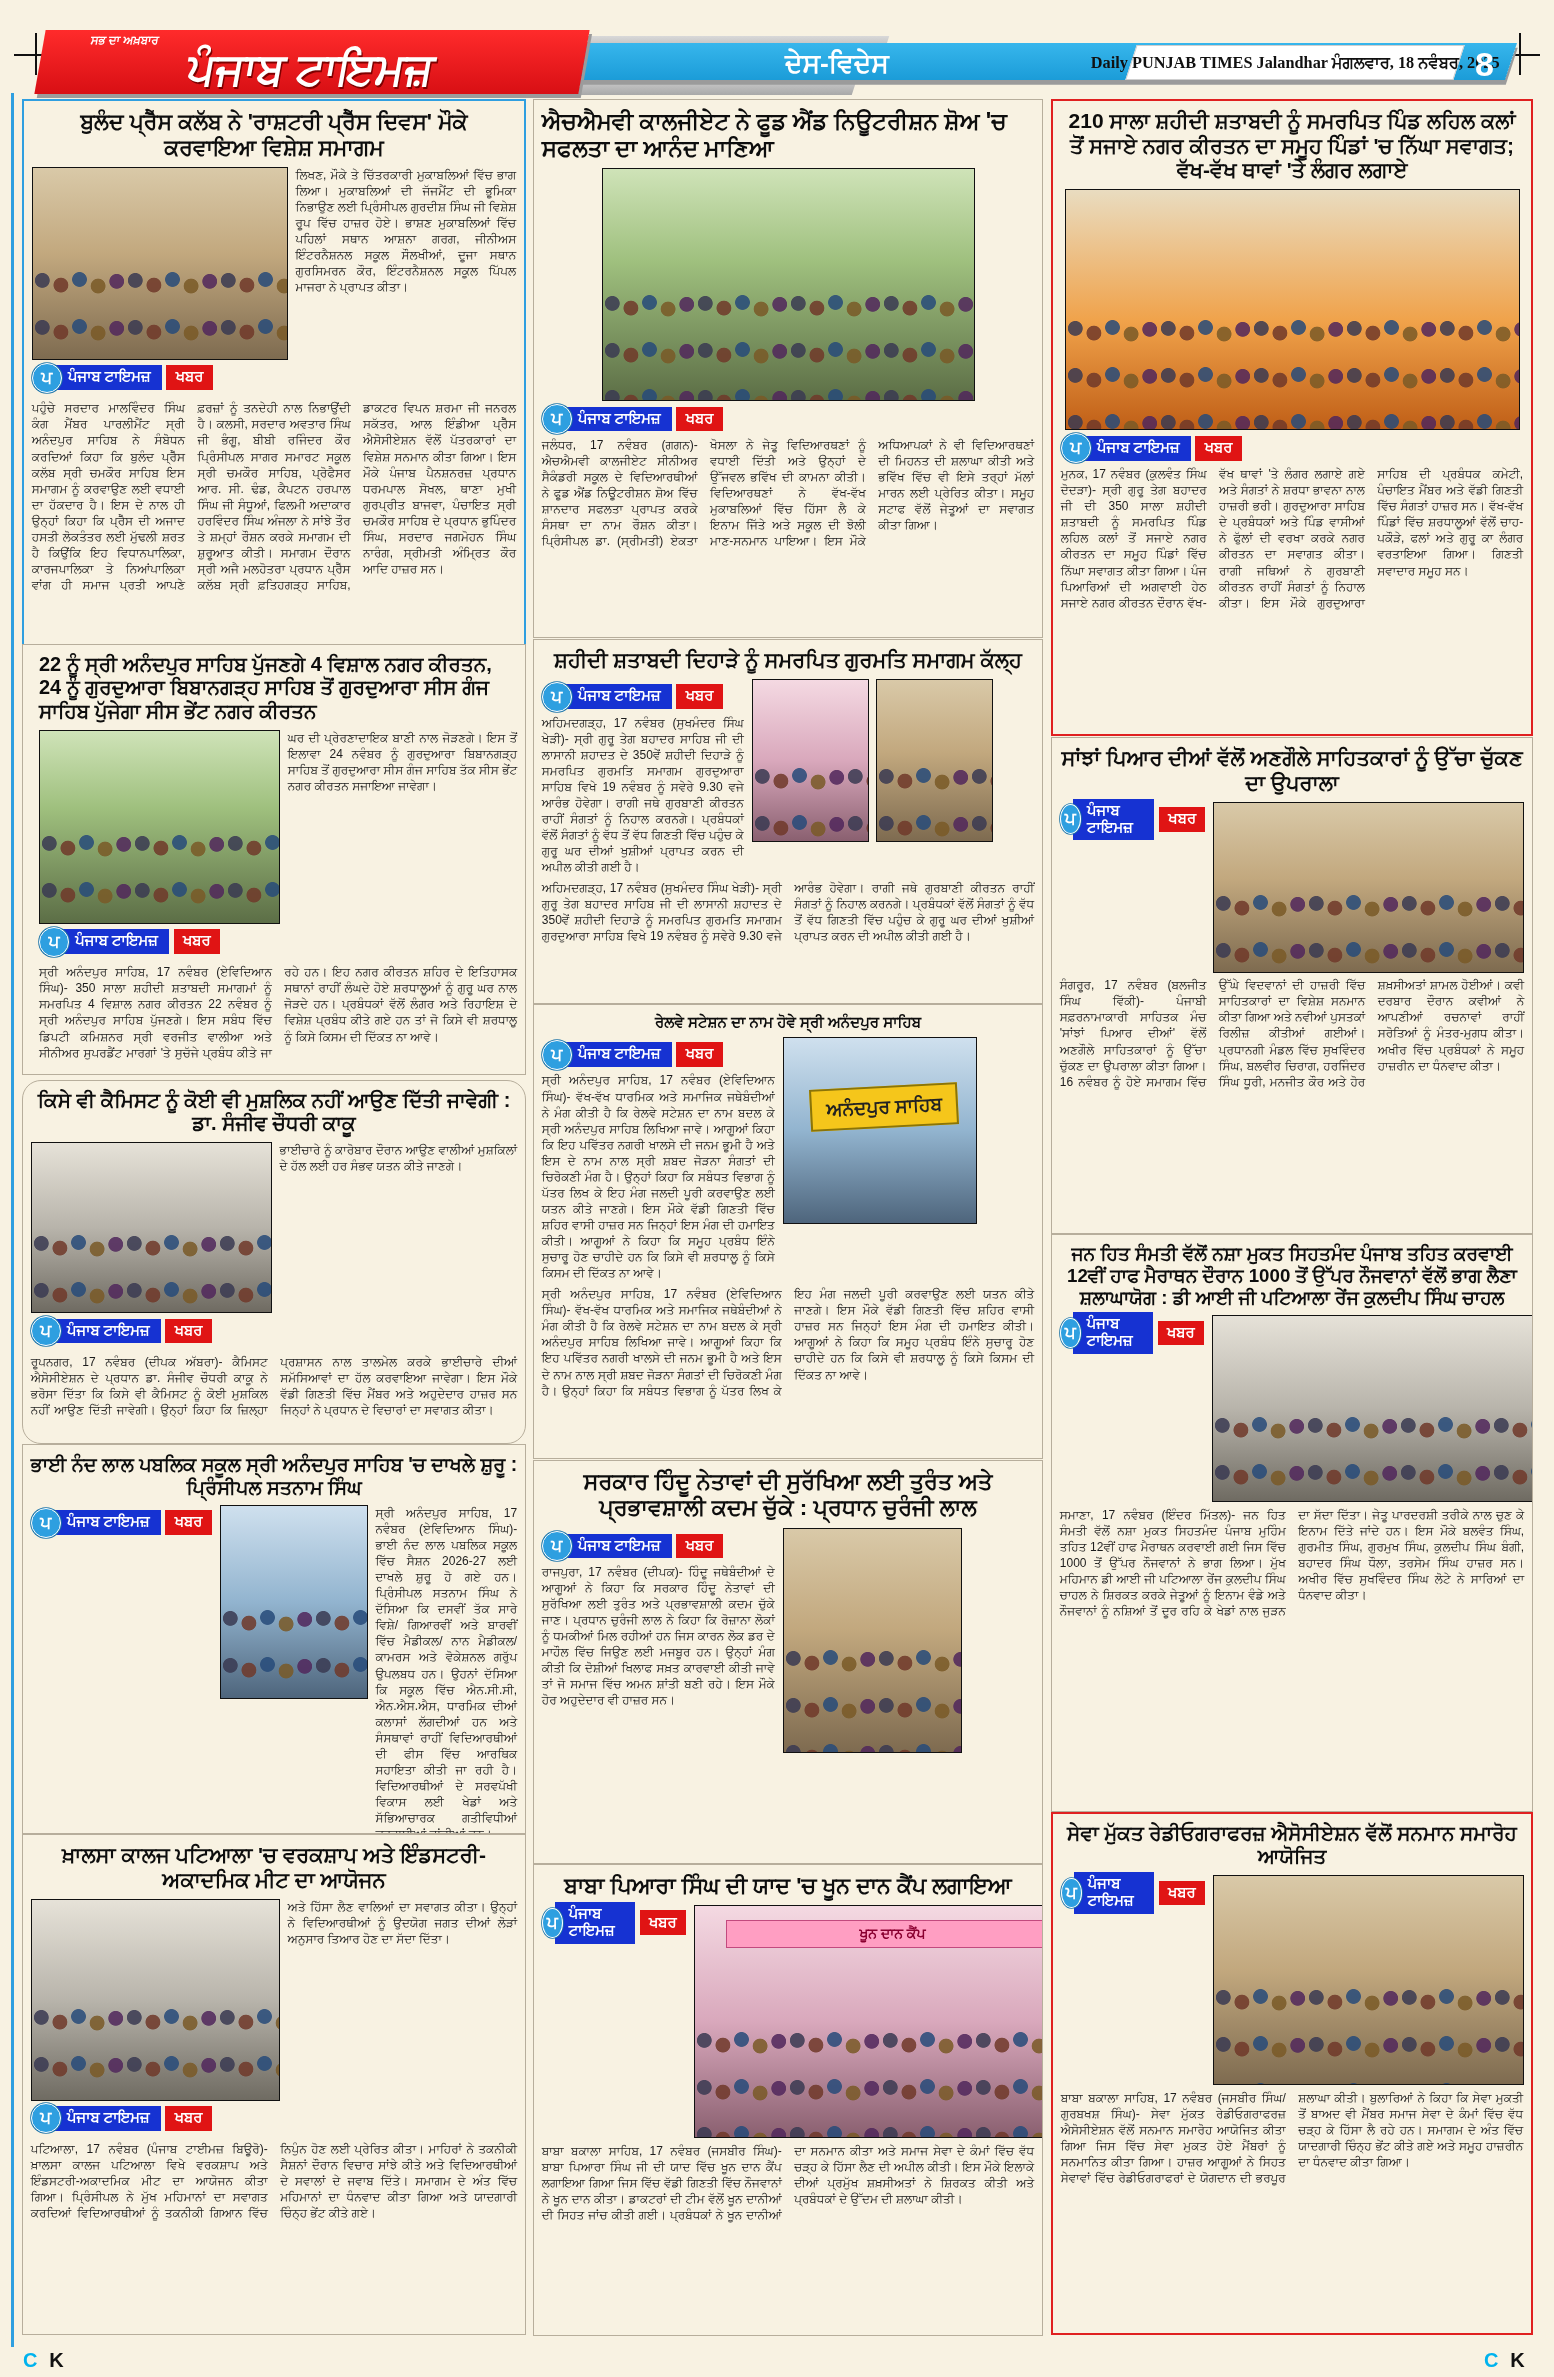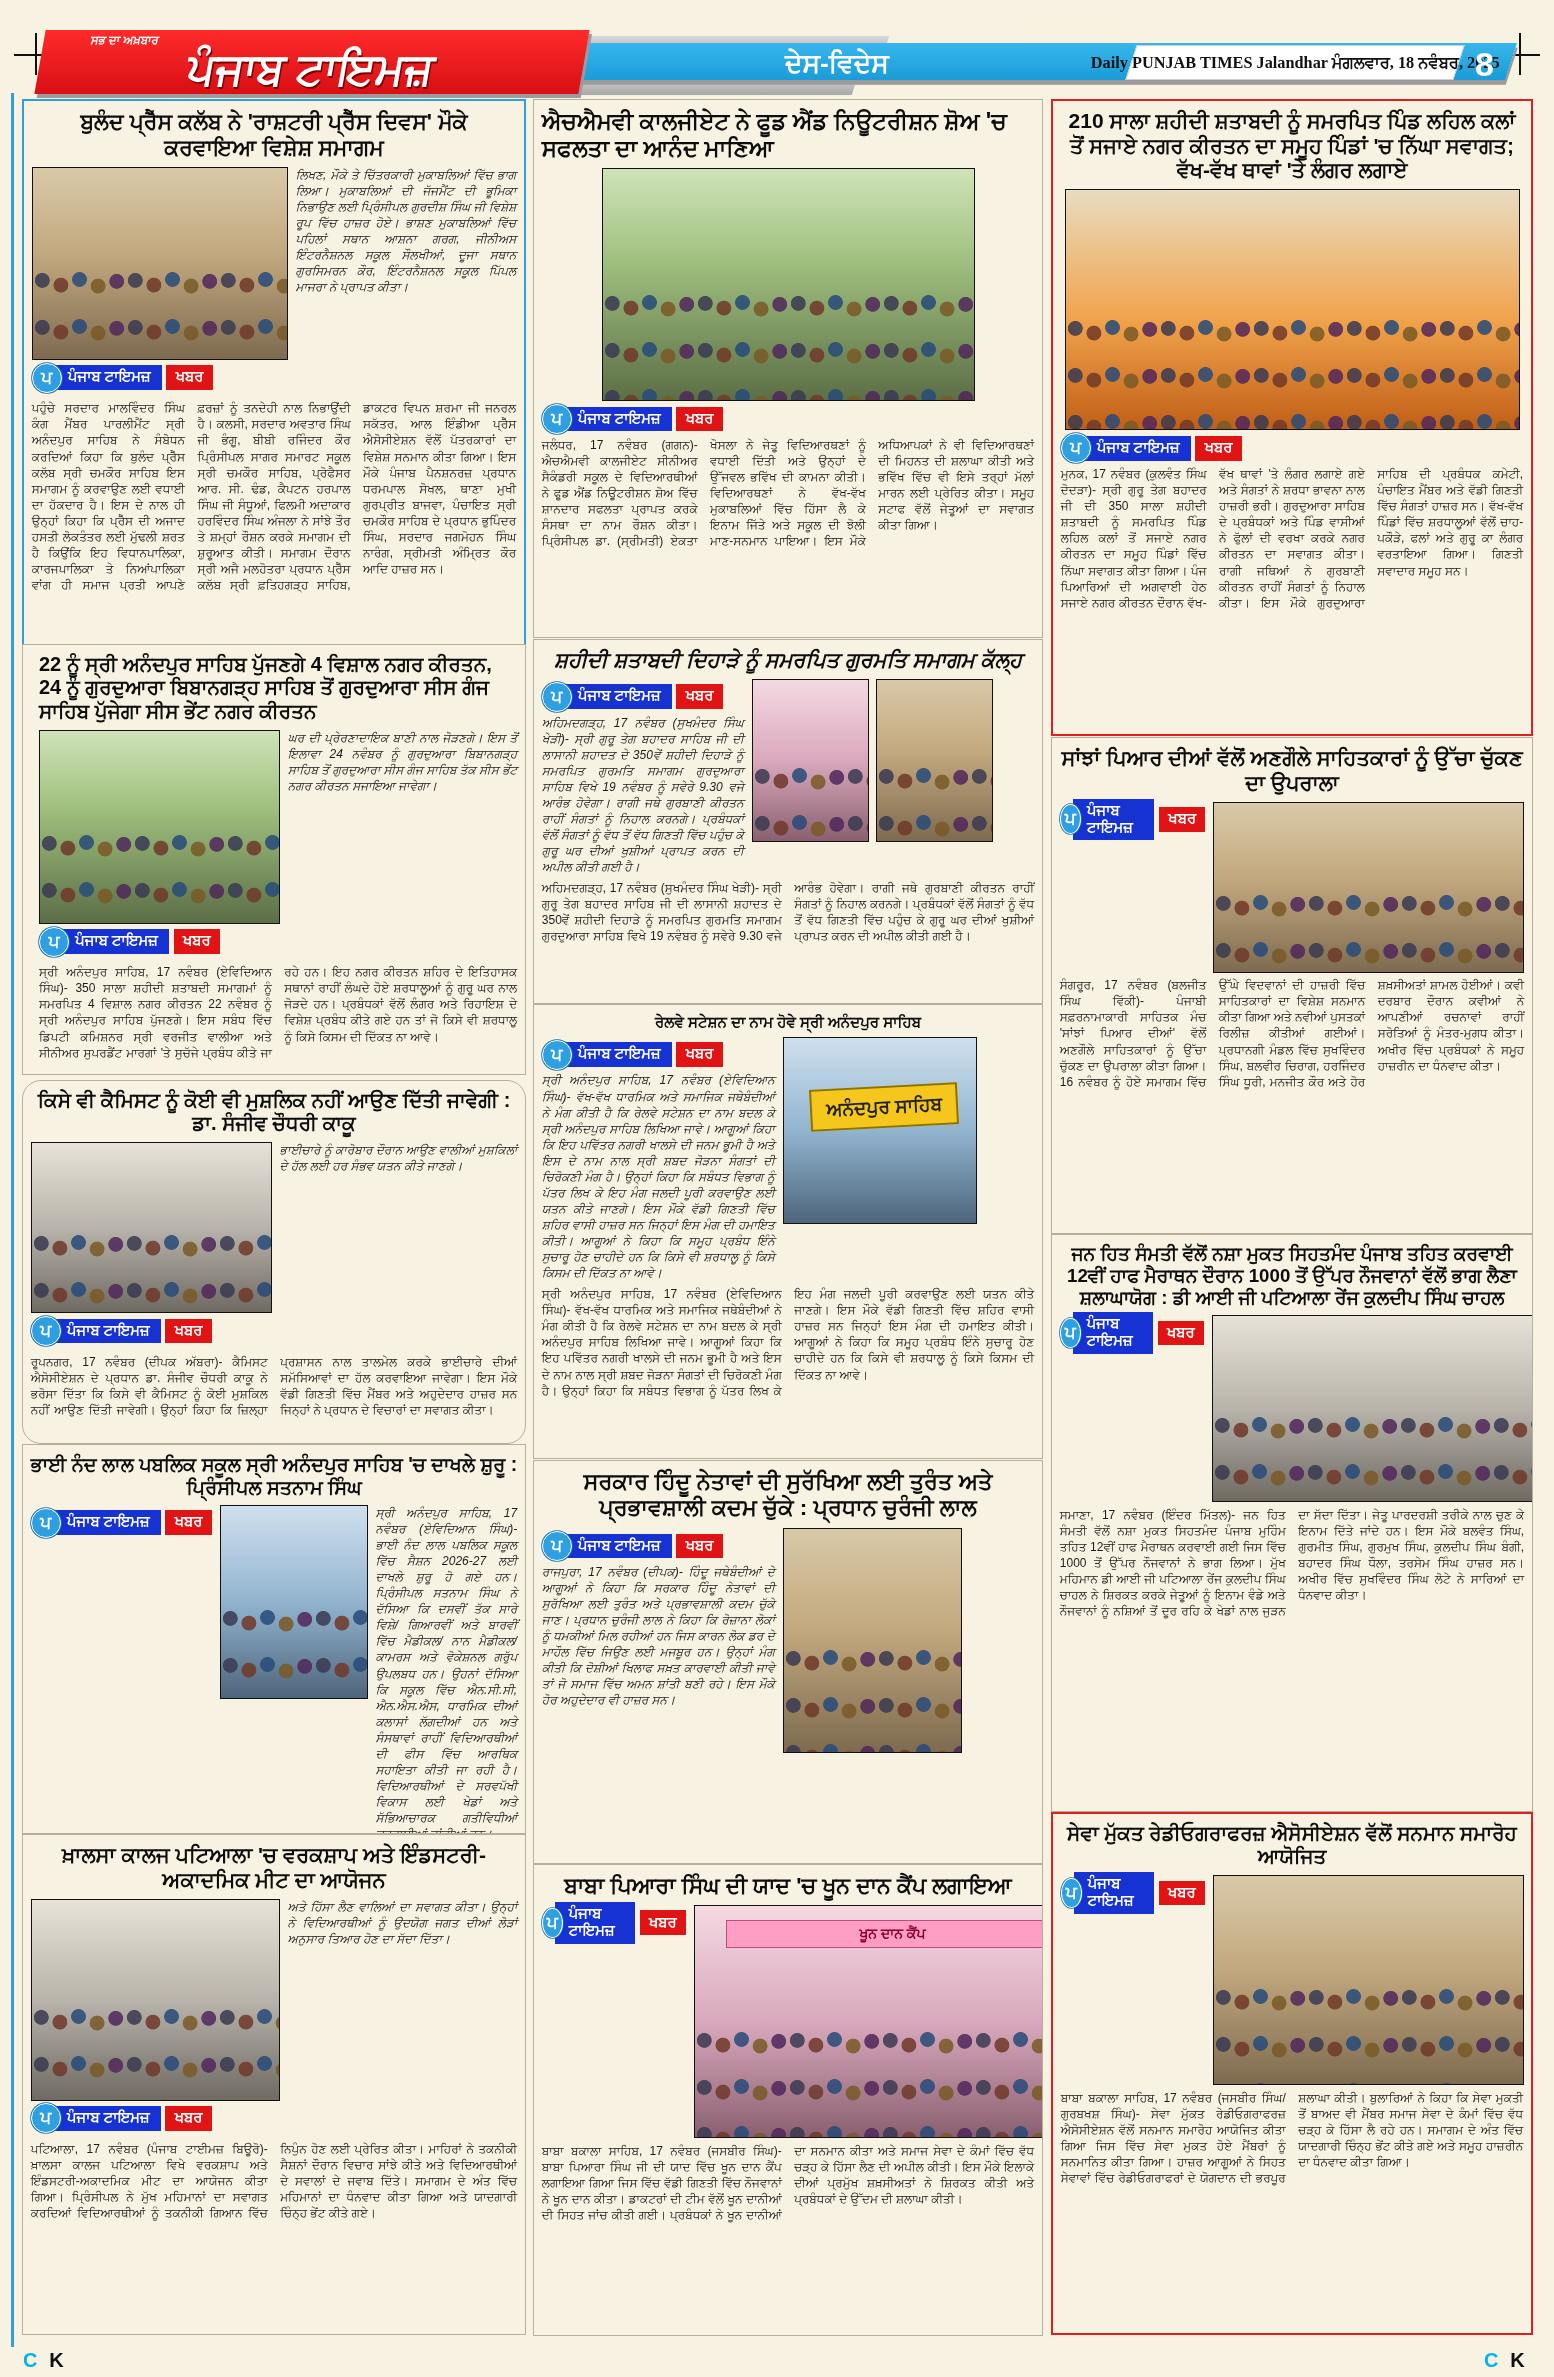--- a/index.html
+++ b/index.html
@@ -49,21 +49,21 @@
                     radial-gradient(circle at 30% 30%, #70392a 7px, transparent 7.8px),
                     radial-gradient(circle at 50% 18%, #274b7a 7px, transparent 7.8px),
                     radial-gradient(circle at 70% 32%, #7a5a27 7px, transparent 7.8px),
                     radial-gradient(circle at 90% 22%, #51275c 7px, transparent 7.8px);
          background-size:93px 47px;opacity:.85;}
   .sign{position:absolute;left:14%;top:26%;width:72%;padding:7.8px 3.1px;background:#f5c61b;border:2.3px solid #8a7408;
         color:#222;font-weight:bold;font-size:18.7px;text-align:center;transform:rotate(-3deg);}
   .banner{position:absolute;left:8%;top:6%;width:84%;padding:4.7px 3.1px;background:#ff9ec2;border:0.8px solid #c24a7e;
           color:#8a0030;font-weight:bold;font-size:14px;text-align:center;}
   .row{display:flex;gap:7.8px;}
-  .side{flex:1;font-style:italic;}
+  .side{flex:1;}
   .body-txt{font-size:12px;line-height:1.34;text-align:justify;color:#1c1c1c;}
   .cols3{column-count:3;column-gap:12.4px;}
   .cols2{column-count:2;column-gap:12.4px;}
   .mt6{margin-top:4.7px;}
   .leftline{width:3.1px;background:#2f9fe0;}
 </style>
 </head>
 <body>
 
 <div class="abs cross" style="left:14px;top:33px;"></div>
@@ -195,21 +195,21 @@
   </div>
   <div class="badge">
     <span class="mono">ਪ</span>
     <span class="paper">ਪੰਜਾਬ ਟਾਇਮਜ਼</span>
     <span class="label">ਖਬਰ</span>
   </div>
   <div class="body-txt cols3 mt6">ਜਲੰਧਰ, 17 ਨਵੰਬਰ (ਗਗਨ)- ਐਚਐਮਵੀ ਕਾਲਜੀਏਟ ਸੀਨੀਅਰ ਸੈਕੰਡਰੀ ਸਕੂਲ ਦੇ ਵਿਦਿਆਰਥੀਆਂ ਨੇ ਫੂਡ ਐਂਡ ਨਿਊਟਰੀਸ਼ਨ ਸ਼ੋਅ ਵਿੱਚ ਸ਼ਾਨਦਾਰ ਸਫਲਤਾ ਪ੍ਰਾਪਤ ਕਰਕੇ ਸੰਸਥਾ ਦਾ ਨਾਮ ਰੌਸ਼ਨ ਕੀਤਾ। ਪ੍ਰਿੰਸੀਪਲ ਡਾ. (ਸ੍ਰੀਮਤੀ) ਏਕਤਾ ਖੋਸਲਾ ਨੇ ਜੇਤੂ ਵਿਦਿਆਰਥਣਾਂ ਨੂੰ ਵਧਾਈ ਦਿੱਤੀ ਅਤੇ ਉਨ੍ਹਾਂ ਦੇ ਉੱਜਵਲ ਭਵਿੱਖ ਦੀ ਕਾਮਨਾ ਕੀਤੀ। ਵਿਦਿਆਰਥਣਾਂ ਨੇ ਵੱਖ-ਵੱਖ ਮੁਕਾਬਲਿਆਂ ਵਿੱਚ ਹਿੱਸਾ ਲੈ ਕੇ ਇਨਾਮ ਜਿੱਤੇ ਅਤੇ ਸਕੂਲ ਦੀ ਝੋਲੀ ਮਾਣ-ਸਨਮਾਨ ਪਾਇਆ। ਇਸ ਮੌਕੇ ਅਧਿਆਪਕਾਂ ਨੇ ਵੀ ਵਿਦਿਆਰਥਣਾਂ ਦੀ ਮਿਹਨਤ ਦੀ ਸ਼ਲਾਘਾ ਕੀਤੀ ਅਤੇ ਭਵਿੱਖ ਵਿੱਚ ਵੀ ਇਸੇ ਤਰ੍ਹਾਂ ਮੱਲਾਂ ਮਾਰਨ ਲਈ ਪ੍ਰੇਰਿਤ ਕੀਤਾ। ਸਮੂਹ ਸਟਾਫ ਵੱਲੋਂ ਜੇਤੂਆਂ ਦਾ ਸਵਾਗਤ ਕੀਤਾ ਗਿਆ।</div>
 </div>
 
 <div class="article" style="left:533px;top:639px;width:510px;height:365px;">
-  <h2 class="hl" style="font-size:21px;font-style:italic;">ਸ਼ਹੀਦੀ ਸ਼ਤਾਬਦੀ ਦਿਹਾੜੇ ਨੂੰ ਸਮਰਪਿਤ ਗੁਰਮਤਿ ਸਮਾਗਮ ਕੱਲ੍ਹ</h2>
+  <h2 class="hl" style="font-size:21px;">ਸ਼ਹੀਦੀ ਸ਼ਤਾਬਦੀ ਦਿਹਾੜੇ ਨੂੰ ਸਮਰਪਿਤ ਗੁਰਮਤਿ ਸਮਾਗਮ ਕੱਲ੍ਹ</h2>
   <div class="row">
     <div>
       <div class="badge">
         <span class="mono">ਪ</span>
         <span class="paper">ਪੰਜਾਬ ਟਾਇਮਜ਼</span>
         <span class="label">ਖਬਰ</span>
       </div>
       <div class="side body-txt" style="width:202px;">ਅਹਿਮਦਗੜ੍ਹ, 17 ਨਵੰਬਰ (ਸੁਖਮੰਦਰ ਸਿੰਘ ਖੇੜੀ)- ਸ੍ਰੀ ਗੁਰੂ ਤੇਗ ਬਹਾਦਰ ਸਾਹਿਬ ਜੀ ਦੀ ਲਾਸਾਨੀ ਸ਼ਹਾਦਤ ਦੇ 350ਵੇਂ ਸ਼ਹੀਦੀ ਦਿਹਾੜੇ ਨੂੰ ਸਮਰਪਿਤ ਗੁਰਮਤਿ ਸਮਾਗਮ ਗੁਰਦੁਆਰਾ ਸਾਹਿਬ ਵਿਖੇ 19 ਨਵੰਬਰ ਨੂੰ ਸਵੇਰੇ 9.30 ਵਜੇ ਆਰੰਭ ਹੋਵੇਗਾ। ਰਾਗੀ ਜਥੇ ਗੁਰਬਾਣੀ ਕੀਰਤਨ ਰਾਹੀਂ ਸੰਗਤਾਂ ਨੂੰ ਨਿਹਾਲ ਕਰਨਗੇ। ਪ੍ਰਬੰਧਕਾਂ ਵੱਲੋਂ ਸੰਗਤਾਂ ਨੂੰ ਵੱਧ ਤੋਂ ਵੱਧ ਗਿਣਤੀ ਵਿੱਚ ਪਹੁੰਚ ਕੇ ਗੁਰੂ ਘਰ ਦੀਆਂ ਖੁਸ਼ੀਆਂ ਪ੍ਰਾਪਤ ਕਰਨ ਦੀ ਅਪੀਲ ਕੀਤੀ ਗਈ ਹੈ।</div>
     </div>
     <div class="photo p-pink" style="width:117px;height:163px;flex:0 0 auto;">

